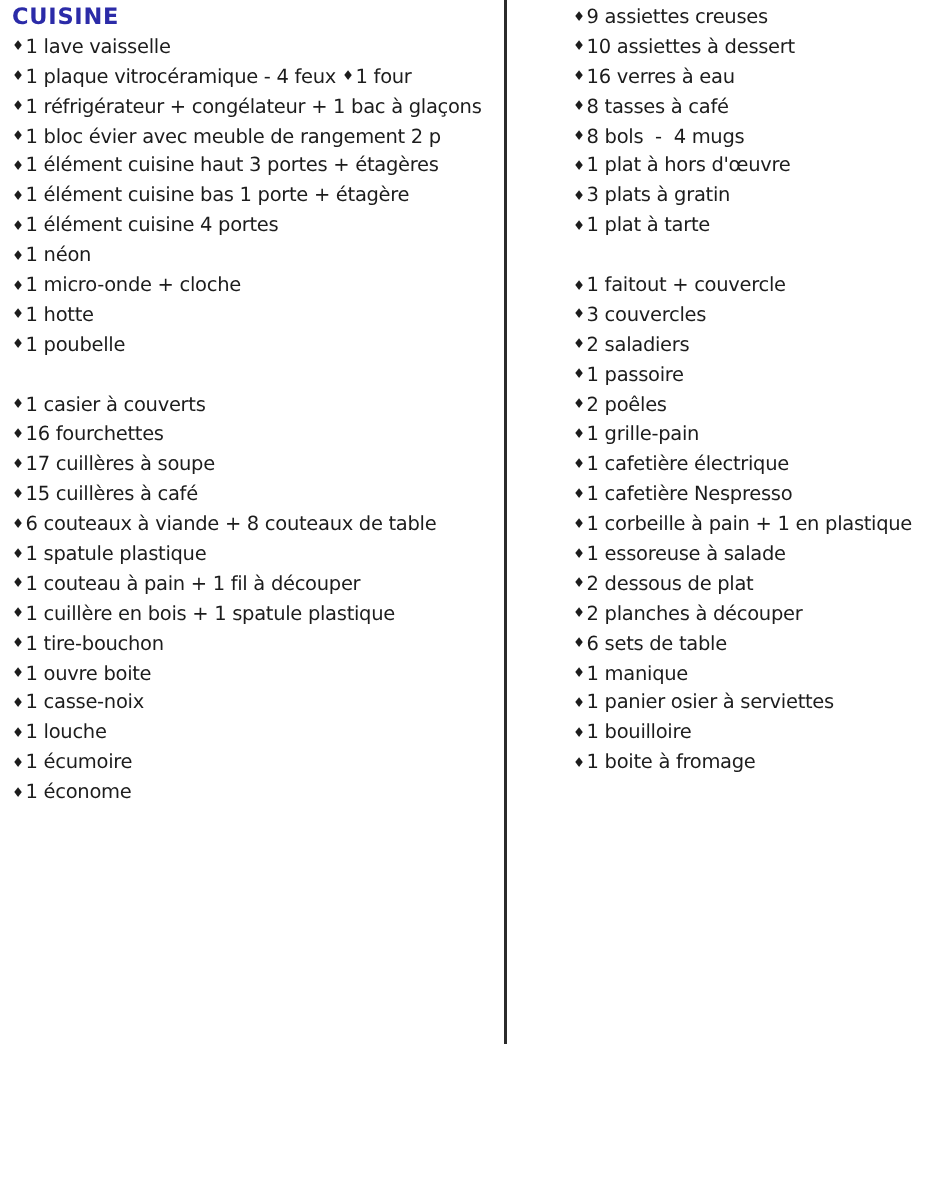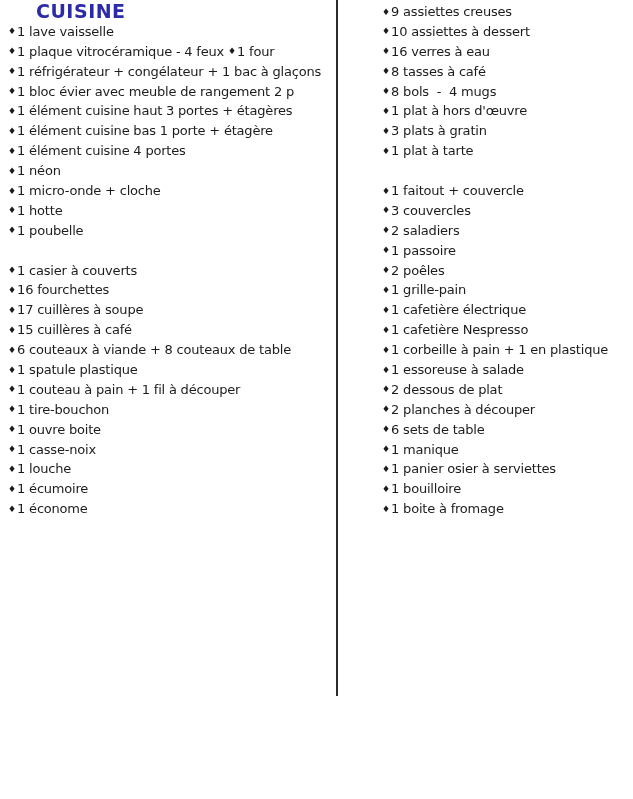--- a/index.html
+++ b/index.html
@@ -27,27 +27,26 @@
   }
   .col-left  { left: 8px;   width: 328px; }
   .col-right { left: 382px; width: 268px; }
   .divider {
     position: absolute;
     left: 336px; top: 0;
     width: 1.5px; height: 696px;
     background: var(--divider-color);
   }
   .title {
-    font-size: 19px;
+    font-size: 15px;
     font-weight: bold;
     color: var(--title-color);
     line-height: 19.9px;
     height: 19.9px;
     letter-spacing: 0.5px;
-    margin-left: 28px;
   }
   .row {
     font-size: 13px;
     line-height: 19.9px;
     height: 19.9px;
     letter-spacing: -0.2px;
     white-space: pre;
     overflow: visible;
   }
   .row.spacer { height: 19.9px; }
@@ -78,20 +77,21 @@
         <div class="row"><span class="blt">♦</span>1 hotte</div>
         <div class="row"><span class="blt">♦</span>1 poubelle</div>
         <div class="row spacer"></div>
         <div class="row"><span class="blt">♦</span>1 casier à couverts</div>
         <div class="row"><span class="blt">♦</span>16 fourchettes</div>
         <div class="row"><span class="blt">♦</span>17 cuillères à soupe</div>
         <div class="row"><span class="blt">♦</span>15 cuillères à café</div>
         <div class="row"><span class="blt">♦</span>6 couteaux à viande + 8 couteaux de table</div>
         <div class="row"><span class="blt">♦</span>1 spatule plastique</div>
         <div class="row"><span class="blt">♦</span>1 couteau à pain + 1 fil à découper</div>
+        <div class="row"><span class="blt">♦</span>1 cuillère en bois + 1 spatule plastique</div>
         <div class="row"><span class="blt">♦</span>1 tire-bouchon</div>
         <div class="row"><span class="blt">♦</span>1 ouvre boite</div>
         <div class="row"><span class="blt">♦</span>1 casse-noix</div>
         <div class="row"><span class="blt">♦</span>1 louche</div>
         <div class="row"><span class="blt">♦</span>1 écumoire</div>
         <div class="row"><span class="blt">♦</span>1 économe</div>
       </div>
   </div>
   <div class="divider"></div>
   <div class="col col-right">

